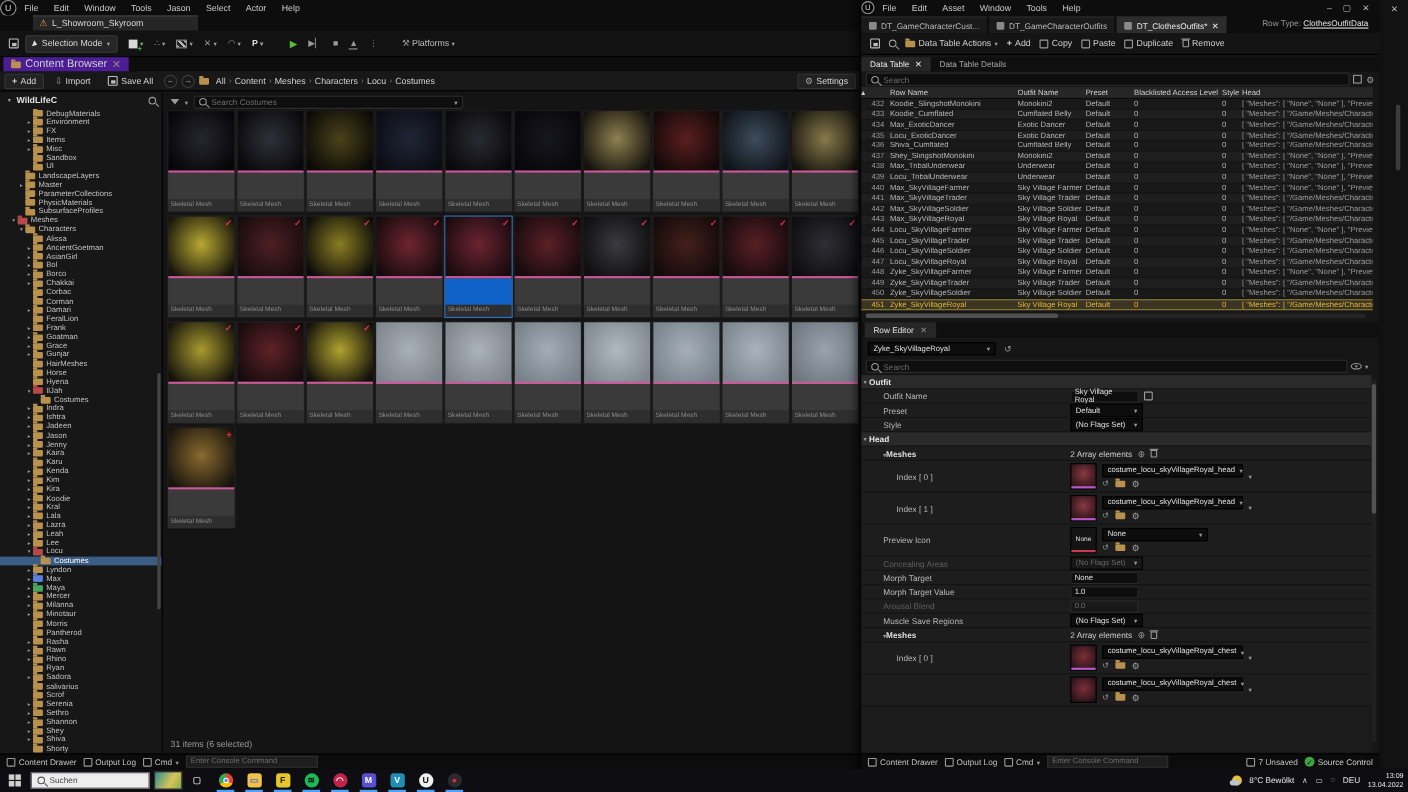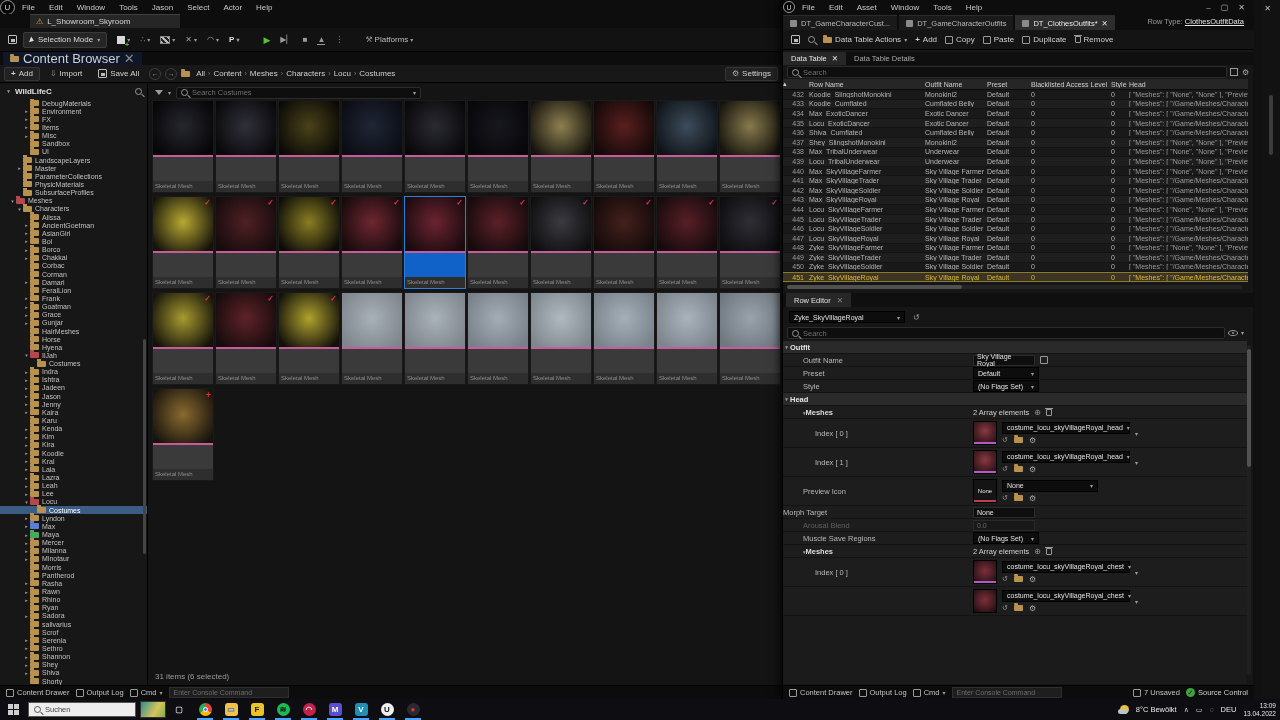--- a/index.html
+++ b/index.html
@@ -26,21 +26,21 @@
   .floppy{width:9px;height:9px;border:1px solid #bdbdbd;border-radius:1px;position:relative;display:inline-block;}
   .floppy::after{content:"";position:absolute;left:2px;bottom:1px;width:4px;height:3px;background:#bdbdbd;}
   .cursor-ico{width:0;height:0;border-left:4px solid #e0e0e0;border-top:3px solid transparent;border-bottom:3px solid transparent;transform:rotate(20deg);display:inline-block;}
   .play{color:#56c232;font-size:9px;}
   .greyico{color:#9a9a9a;font-size:8px;}
   .clapper{width:10px;height:8px;background:repeating-linear-gradient(45deg,#bbb 0 2px,#222 2px 4px);display:inline-block;border:1px solid #888;}
   .cube{width:8px;height:8px;background:#d8d8d8;display:inline-block;position:relative;}
   .cube::after{content:"+";position:absolute;right:-4px;bottom:-4px;color:#4fc13a;font-size:7px;font-weight:bold;}
   
   #cb-tab-row{position:absolute;left:0;top:52px;width:782px;height:13px;background:#0d0d0d;}
-  #cb-tab{position:absolute;left:3px;top:0;height:13px;display:flex;align-items:center;gap:4px;background:#0f172a;padding:0 7px;font-size:13px;color:#cfcfcf;}
+  #cb-tab{position:absolute;left:3px;top:0;height:13px;display:flex;align-items:center;gap:4px;background:#4c1d95;padding:0 7px;font-size:10px;color:#cfcfcf;}
   #cb-toolbar{position:absolute;left:0;top:65px;width:782px;height:18px;background:#181818;border-bottom:1px solid #000;display:flex;align-items:center;font-size:8px;gap:4px;padding:0 4px;}
   .cb-btn{background:#222;border:1px solid #363636;border-radius:2px;height:14px;display:flex;align-items:center;gap:3px;padding:0 6px;color:#d4d4d4;}
   .navcirc{width:12px;height:12px;border-radius:50%;border:1px solid #3c3c3c;color:#9a9a9a;font-size:7px;display:flex;align-items:center;justify-content:center;}
   .crumb{color:#cfcfcf;padding:0 2px;}
   .crumb-sep{color:#7a7a7a;font-size:7px;padding:0 1px;}
   .folder{display:inline-block;width:9px;height:6px;background:#b9914e;border-radius:1px;position:relative;flex:none;}
   .folder::before{content:"";position:absolute;top:-2px;left:0;width:4px;height:2px;background:inherit;border-radius:1px 1px 0 0;}
   .gear{color:#a8a8a8;font-size:8px;}
   
   #tree-panel{position:absolute;left:0;top:84px;width:148px;bottom:14px;background:#171717;border-right:1px solid #000;overflow:hidden;}
@@ -1347,24 +1347,39 @@
               <span class="chev">▾</span>
             </span>
             <span class="mini-icons">
               <span>↺</span>
               <span class="folder"></span>
               <span class="gear">⚙</span>
             </span>
           </span>
         </span>
       </div>
+      <div class="prow disabled">
+        <span class="plabel" style="padding-left: 20px;">Concealing Areas</span>
+        <span class="pfield">
+          <span class="dd" style="width: 66px;">
+            <span>(No Flags Set)</span>
+            <span class="chev">▾</span>
+          </span>
+        </span>
+      </div>
       <div class="prow">
-        <span class="plabel" style="">Morph Target</span>
+        <span class="plabel" style="padding-left: 20px;">Morph Target</span>
         <span class="pfield">
           <span class="field">None</span>
+        </span>
+      </div>
+      <div class="prow">
+        <span class="plabel" style="padding-left: 20px;">Morph Target Value</span>
+        <span class="pfield">
+          <span class="field">1.0</span>
         </span>
       </div>
       <div class="prow disabled">
         <span class="plabel" style="padding-left: 20px;">Arousal Blend</span>
         <span class="pfield">
           <span class="field">0.0</span>
         </span>
       </div>
       <div class="prow">
         <span class="plabel" style="padding-left: 20px;">Muscle Save Regions</span>

